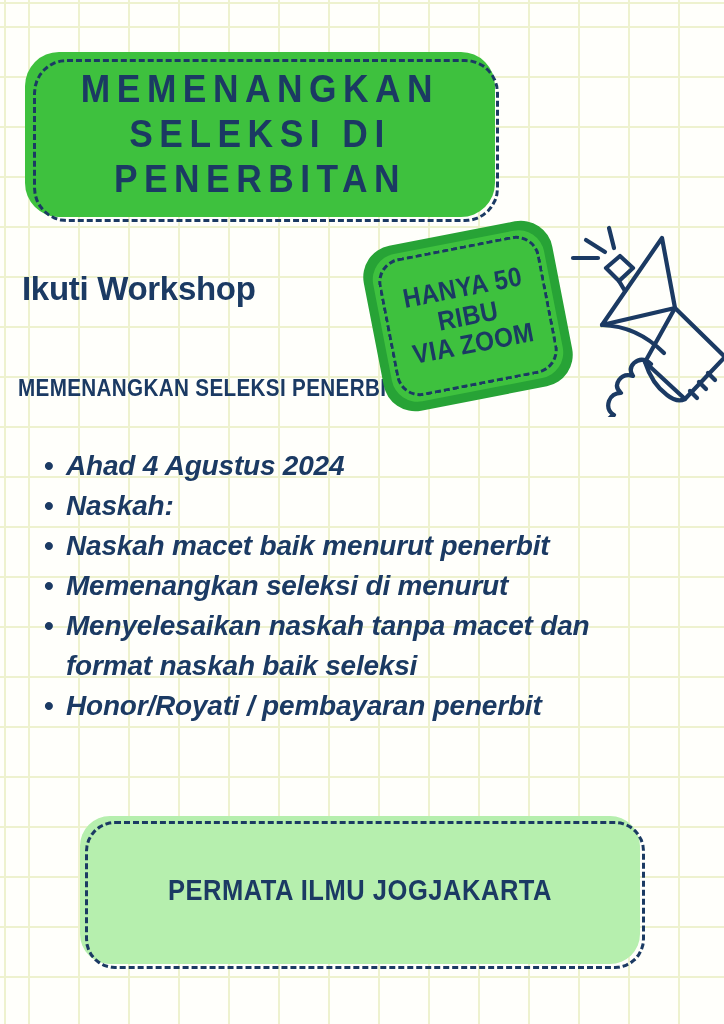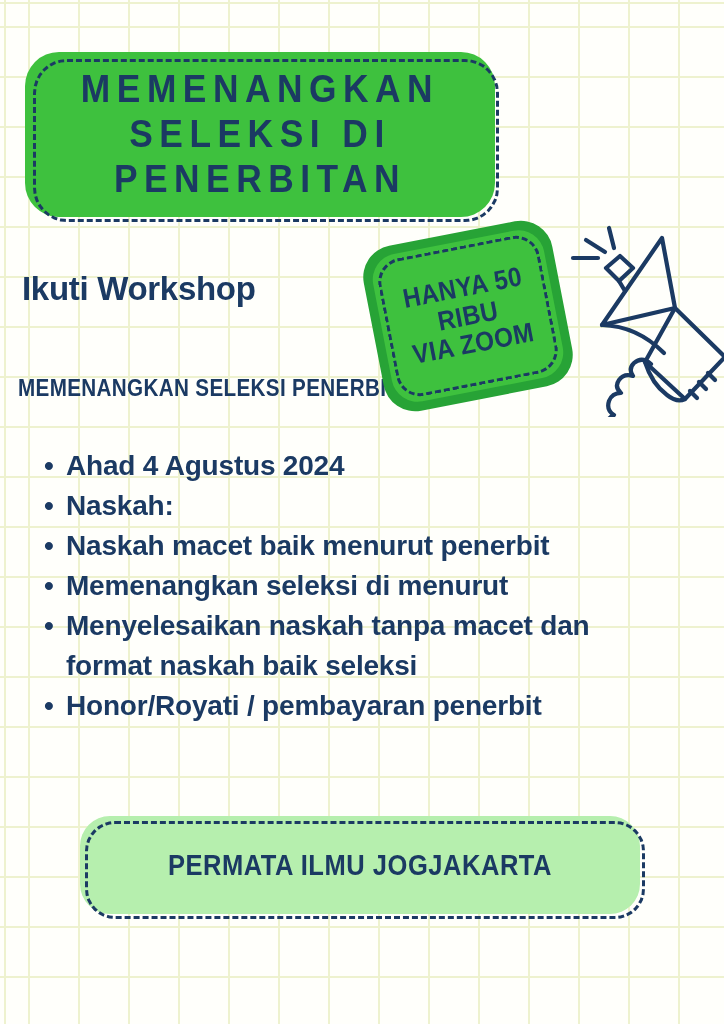--- a/index.html
+++ b/index.html
@@ -179,29 +179,30 @@
   }
   .bullet-dot {
     width: 22px;
     flex: 0 0 22px;
     font-size: 28px;
     line-height: 40px;
   }
   .bullet-text {
     flex: 1;
     letter-spacing: -0.2px;
+    font-style: italic;
   }
 
   
   .footer-wrap {
     position: absolute;
     left: 80px;
     top: 816px;
     width: 560px;
-    height: 98px;
+    height: 148px;
   }
   .footer-fill {
     position: absolute;
     left: 0;
     top: 0;
     width: 100%;
     height: 100%;
     background: #B6EFAE;
     border-radius: 30px;
   }

